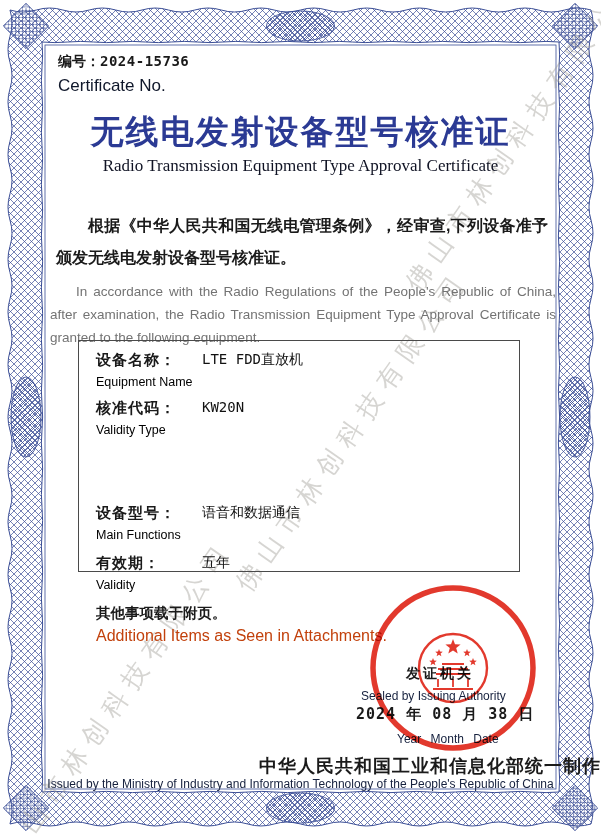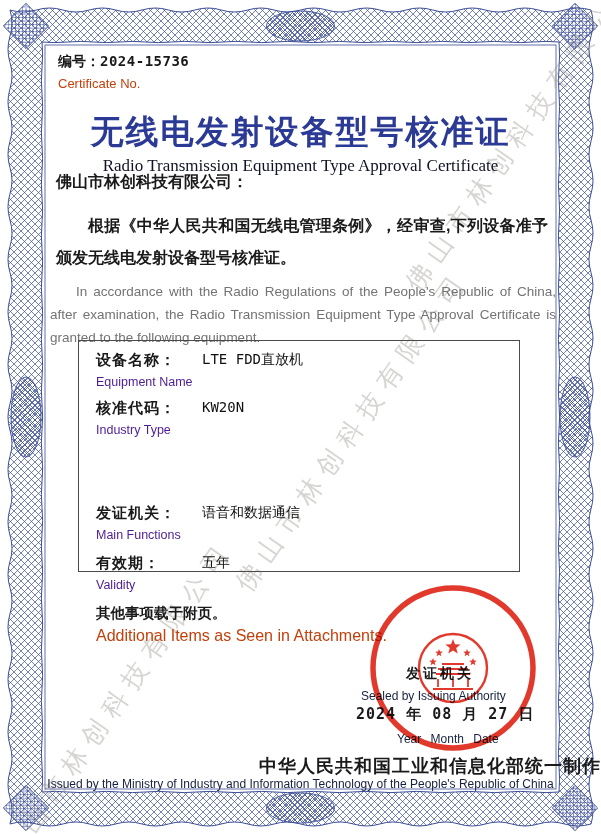--- a/index.html
+++ b/index.html
@@ -12,21 +12,21 @@
   .wm{
     position:absolute; z-index:2; white-space:nowrap;
     font-size:26px; letter-spacing:9px; color:rgba(152,150,142,0.40);
     transform:rotate(-55deg); font-family:"Liberation Sans", sans-serif;
   }
   .content{position:absolute; inset:0; z-index:3;}
 
   .certno{position:absolute; left:58px; top:53px;}
   .certno-line{font-size:14px; font-weight:bold;}
   .certno-num{font-family:"DejaVu Sans Mono", monospace; font-weight:bold; letter-spacing:0.5px;text-align:right;}
-  .certno-sub{font-size:13px; margin-top:5px; font-weight:normal; color:#c2410c;}
+  .certno-sub{font-size:17px; margin-top:5px; font-weight:normal; color:#0f172a;}
 
   .title-zh{
     position:absolute; left:0; right:0; top:98px; margin:12px; text-align:center;
     font-family:"Liberation Serif", serif; font-size:33px; font-weight:bold;
     color:#2b3a94; letter-spacing:2px;
   }
   .title-en{
     position:absolute; left:0; right:0; top:143px; text-align:center;
     font-family:"Liberation Serif", serif; font-size:17px; color:#101324;margin-top:13px;
   }
@@ -44,21 +44,21 @@
     position:absolute; left:78px; top:340px; width:442px; height:232px;
     border:1px solid #4a4a4a; box-sizing:border-box;
   }
   .field-row{position:absolute; left:17px; right:14px;}
   .r1{top:10px}.r2{top:58px}.r3{top:108px}.r4{top:163px}.r5{top:213px}
   .f-label{font-size:15px; font-weight:bold; letter-spacing:1px;}
   .f-value{
     position:absolute; left:106px; top:0px;
     font-family:"DejaVu Sans Mono", monospace; font-size:14px; color:#111;
   }
-  .f-sub{font-size:12.5px; margin-top:5px; color:#4c1d95;}
+  .f-sub{font-size:12.5px; margin-top:5px; color:#000000;}
   .add-zh{position:absolute; left:17px; top:263px; font-size:14.5px; font-weight:bold;}
   .add-en{position:absolute; left:17px; top:286px; font-size:16px; color:#c2410c;}
 
   .authority-zh{position:absolute; left:406px; top:665px; font-size:14px; font-weight:bold; letter-spacing:3px;}
   .authority-en{position:absolute; left:361px; top:689px; font-size:12px; color:#16213e;}
   .date-zh{
     position:absolute; left:356px; top:705px; font-size:15px; font-weight:bold;
     font-family:"DejaVu Sans Mono", monospace; letter-spacing:1px;
   }
   .date-en{position:absolute; left:397px; top:732px; font-size:12px; color:#16213e; word-spacing:6px;}
@@ -105,52 +105,51 @@
     <div class="certno">
       <div class="certno-line">
         <span>编号：</span><span class="certno-num">2024-15736</span>
       </div>
       <div class="certno-sub">Certificate No.</div>
     </div>
 
     <h1 class="title-zh">无线电发射设备型号核准证</h1>
     <div class="title-en">Radio Transmission Equipment Type Approval Certificate</div>
 
-    <div class="addressee">佛山市林创科技有限公司：</div>
     <p class="para-zh">根据《中华人民共和国无线电管理条例》，经审查,下列设备准予颁发无线电发射设备型号核准证。</p>
     <p class="para-en">In accordance with the Radio Regulations of the People's Republic of China, after examination, the Radio Transmission Equipment Type Approval Certificate is granted to the following equipment.</p>
 
     <div class="eq-box">
       <div class="field-row r1">
         <span class="f-label">设备名称：</span>
         <span class="f-value">LTE FDD直放机</span>
         <div class="f-sub">Equipment Name</div>
       </div>
       <div class="field-row r2">
         <span class="f-label">核准代码：</span>
         <span class="f-value">KW20N</span>
-        <div class="f-sub">Industry Type</div>
+        <div class="f-sub">Validity Type</div>
       </div>
       <div class="field-row r4">
-        <span class="f-label">发证机关：</span>
+        <span class="f-label">设备型号：</span>
         <span class="f-value">语音和数据通信</span>
         <div class="f-sub">Main Functions</div>
       </div>
       <div class="field-row r5">
         <span class="f-label">有效期：</span>
         <span class="f-value">五年</span>
         <div class="f-sub">Validity</div>
       </div>
       <div class="add-zh">其他事项载于附页。</div>
       <div class="add-en">Additional Items as Seen in Attachments.</div>
     </div>
 
     <div class="authority-zh">发证机关</div>
     <div class="authority-en">Sealed by Issuing Authority</div>
-    <div class="date-zh">2024 年 08 月 27 日</div>
+    <div class="date-zh">2024 年 08 月 38 日</div>
     <div class="date-en">Year Month Date</div>
 
     <div class="footer-zh">中华人民共和国工业和信息化部统一制作</div>
     <div class="footer-en">Issued by the Ministry of Industry and Information Technology of the People's Republic of China</div>
   </div>
 
   <svg class="seal" width="190" height="190" viewBox="0 0 190 190" xmlns="http://www.w3.org/2000/svg" xmlns:xlink="http://www.w3.org/1999/xlink">
     <defs>
       <path id="ringPath" d="M95,158 A63,63 0 1,1 94.9,158"></path>
     </defs>

